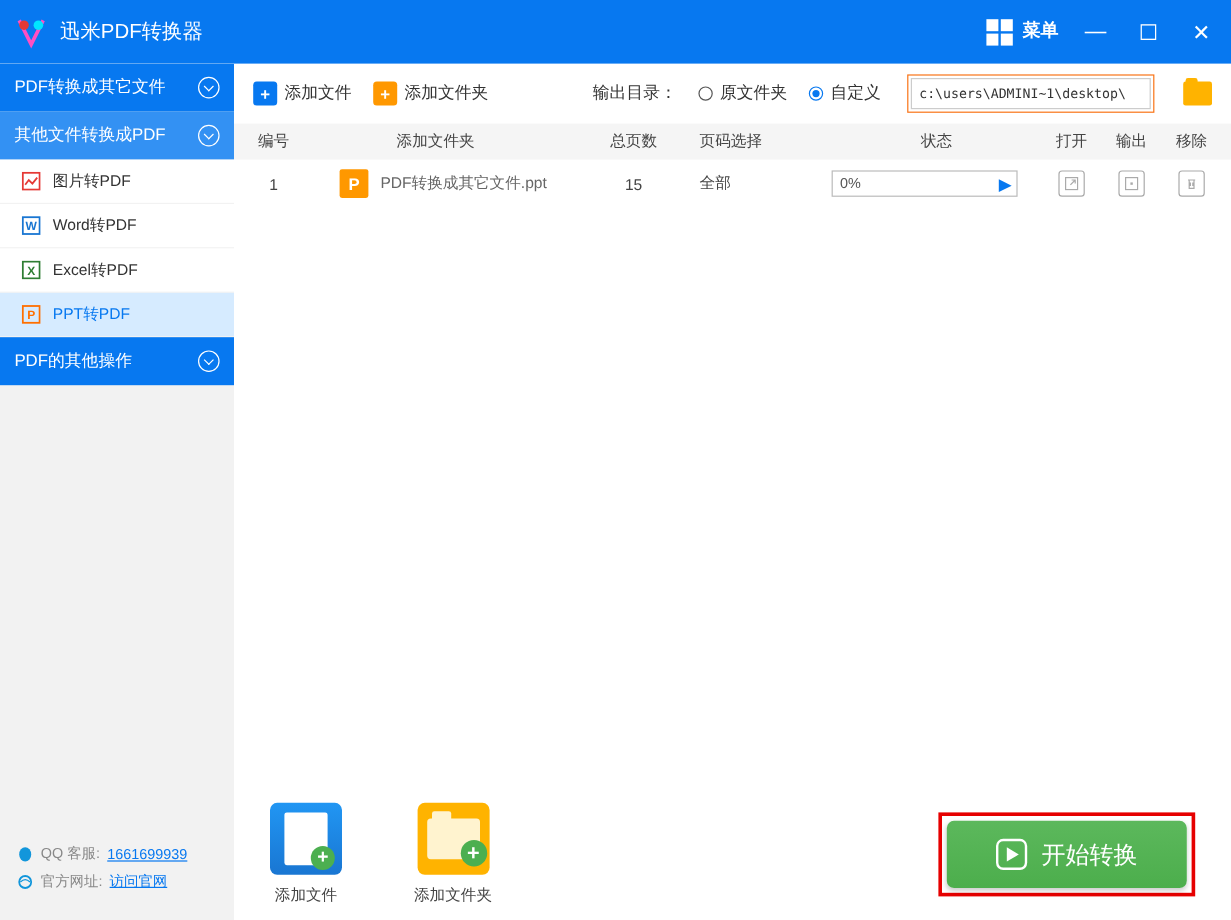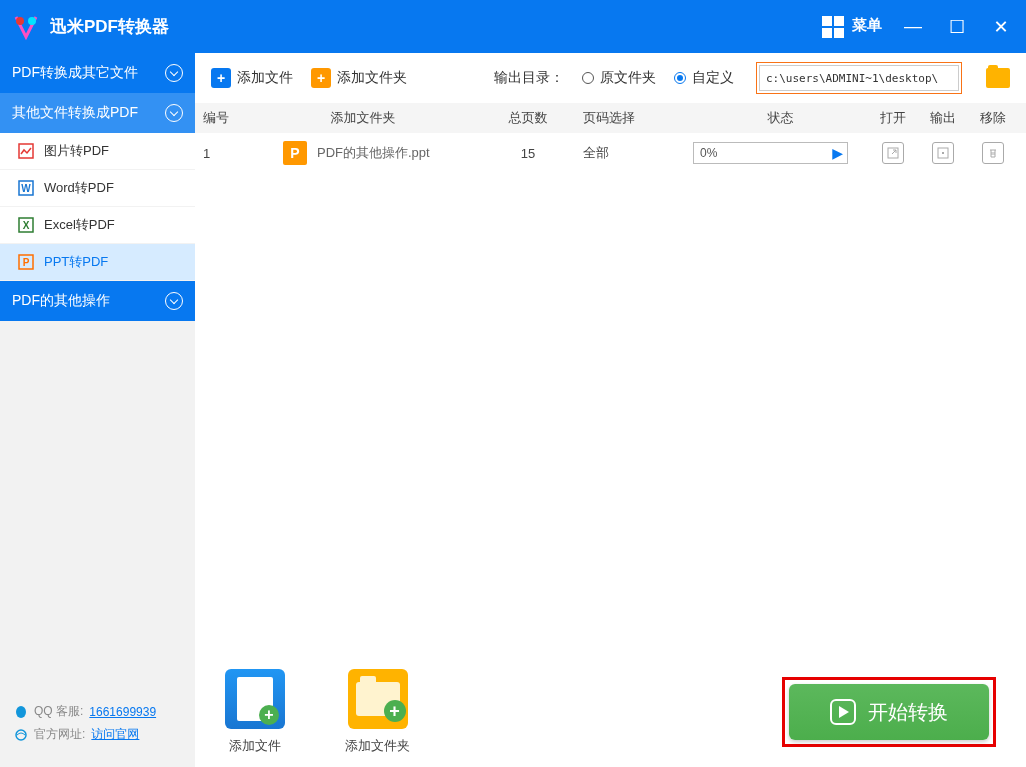--- a/index.html
+++ b/index.html
@@ -1,21 +1,21 @@
 <!DOCTYPE html>
 <html><head>
 <meta charset="utf-8">
 <style>
 * { margin: 0; padding: 0; box-sizing: border-box; font-family: "Microsoft YaHei", Arial, sans-serif; }
 body { width: 1026px; height: 767px; overflow: hidden; background: #fff; }
 
 .titlebar { height: 53px; background: #0778f0; display: flex; align-items: center; padding: 0 12px; color: #fff; }
 .logo { width: 28px; height: 28px; margin-right: 10px; position: relative; }
 .logo svg { width: 100%; height: 100%; }
-.app-title { font-size: 17px; flex: 1; font-weight: bold; }
+.app-title { font-size: 17px; flex: 1; }
 .win-controls { display: flex; align-items: center; gap: 18px; }
 .menu-btn { display: flex; align-items: flex-start; gap: 8px; cursor: pointer; font-size: 15px; font-weight: bold; }
 .menu-grid { display: grid; grid-template-columns: 10px 10px; grid-template-rows: 10px 10px; gap: 2px; }
 .menu-grid span { background: #fff; }
 .win-btn { width: 26px; height: 26px; display: flex; align-items: center; justify-content: center; cursor: pointer; font-size: 18px; }
 
 .body-wrap { display: flex; height: 714px; }
 
 .sidebar { width: 200px; background: #f2f2f2; display: flex; flex-direction: column; }
 .side-section-hdr { height: 40px; background: #0778f0; color: #fff; display: flex; align-items: center; padding: 0 12px; font-size: 14px; justify-content: space-between; cursor: pointer; }
@@ -42,21 +42,21 @@
 .radio { width: 12px; height: 12px; border: 1.5px solid #555; border-radius: 50%; display: inline-flex; align-items: center; justify-content: center; margin-right: 4px; }
 .radio.checked::after { content: ""; width: 6px; height: 6px; background: #0778f0; border-radius: 50%; }
 .radio.checked { border-color: #0778f0; }
 .tb-label { display: flex; align-items: center; gap: 2px; cursor: pointer; }
 .path-input { width: 200px; height: 26px; border: 1px solid #ccc; padding: 0 6px; font-size: 11px; font-family: monospace; color: #333; background: #fff; }
 .path-box-highlight { border: 1px solid #f97316; padding: 2px; margin-left: 4px; }
 .folder-btn { width: 24px; height: 20px; background: #ffb300; border-radius: 2px; margin-left: 6px; cursor: pointer; position: relative; }
 .folder-btn::before { content: ""; position: absolute; top: -3px; left: 2px; width: 10px; height: 4px; background: #ffb300; border-radius: 2px 2px 0 0; }
 
 .table-hdr { height: 30px; background: #f5f5f5; display: flex; align-items: center; font-size: 13px; color: #444; padding: 0 8px; }
-.col-num { width: 50px; text-align: left; }
+.col-num { width: 50px; text-align: center; }
 .col-name { width: 220px; text-align: center; }
 .col-pages { width: 110px; text-align: center; }
 .col-sel { width: 110px; text-align: left; }
 .col-status { width: 175px; text-align: center; }
 .col-open { width: 50px; text-align: center; }
 .col-out { width: 50px; text-align: center; }
 .col-del { width: 50px; text-align: center; }
 
 .table-row { height: 40px; display: flex; align-items: center; font-size: 13px; color: #444; padding: 0 8px; }
 .file-name-cell { display: flex; align-items: center; gap: 10px; padding-left: 30px; color: #666; }
@@ -216,21 +216,21 @@
       <div class="col-status">状态</div>
       <div class="col-open">打开</div>
       <div class="col-out">输出</div>
       <div class="col-del">移除</div>
     </div>
 
     <div class="table-row">
       <div class="col-num">1</div>
       <div class="col-name file-name-cell">
         <div class="file-badge">P</div>
-        <span>PDF的其他操作.ppt</span>
+        <span>PDF转换成其它文件.ppt</span>
       </div>
       <div class="col-pages">15</div>
       <div class="col-sel">全部</div>
       <div class="col-status">
         <div class="progress">
           <span>0%</span>
           <span class="play">▶</span>
         </div>
       </div>
       <div class="col-open"><span class="act-icon">

